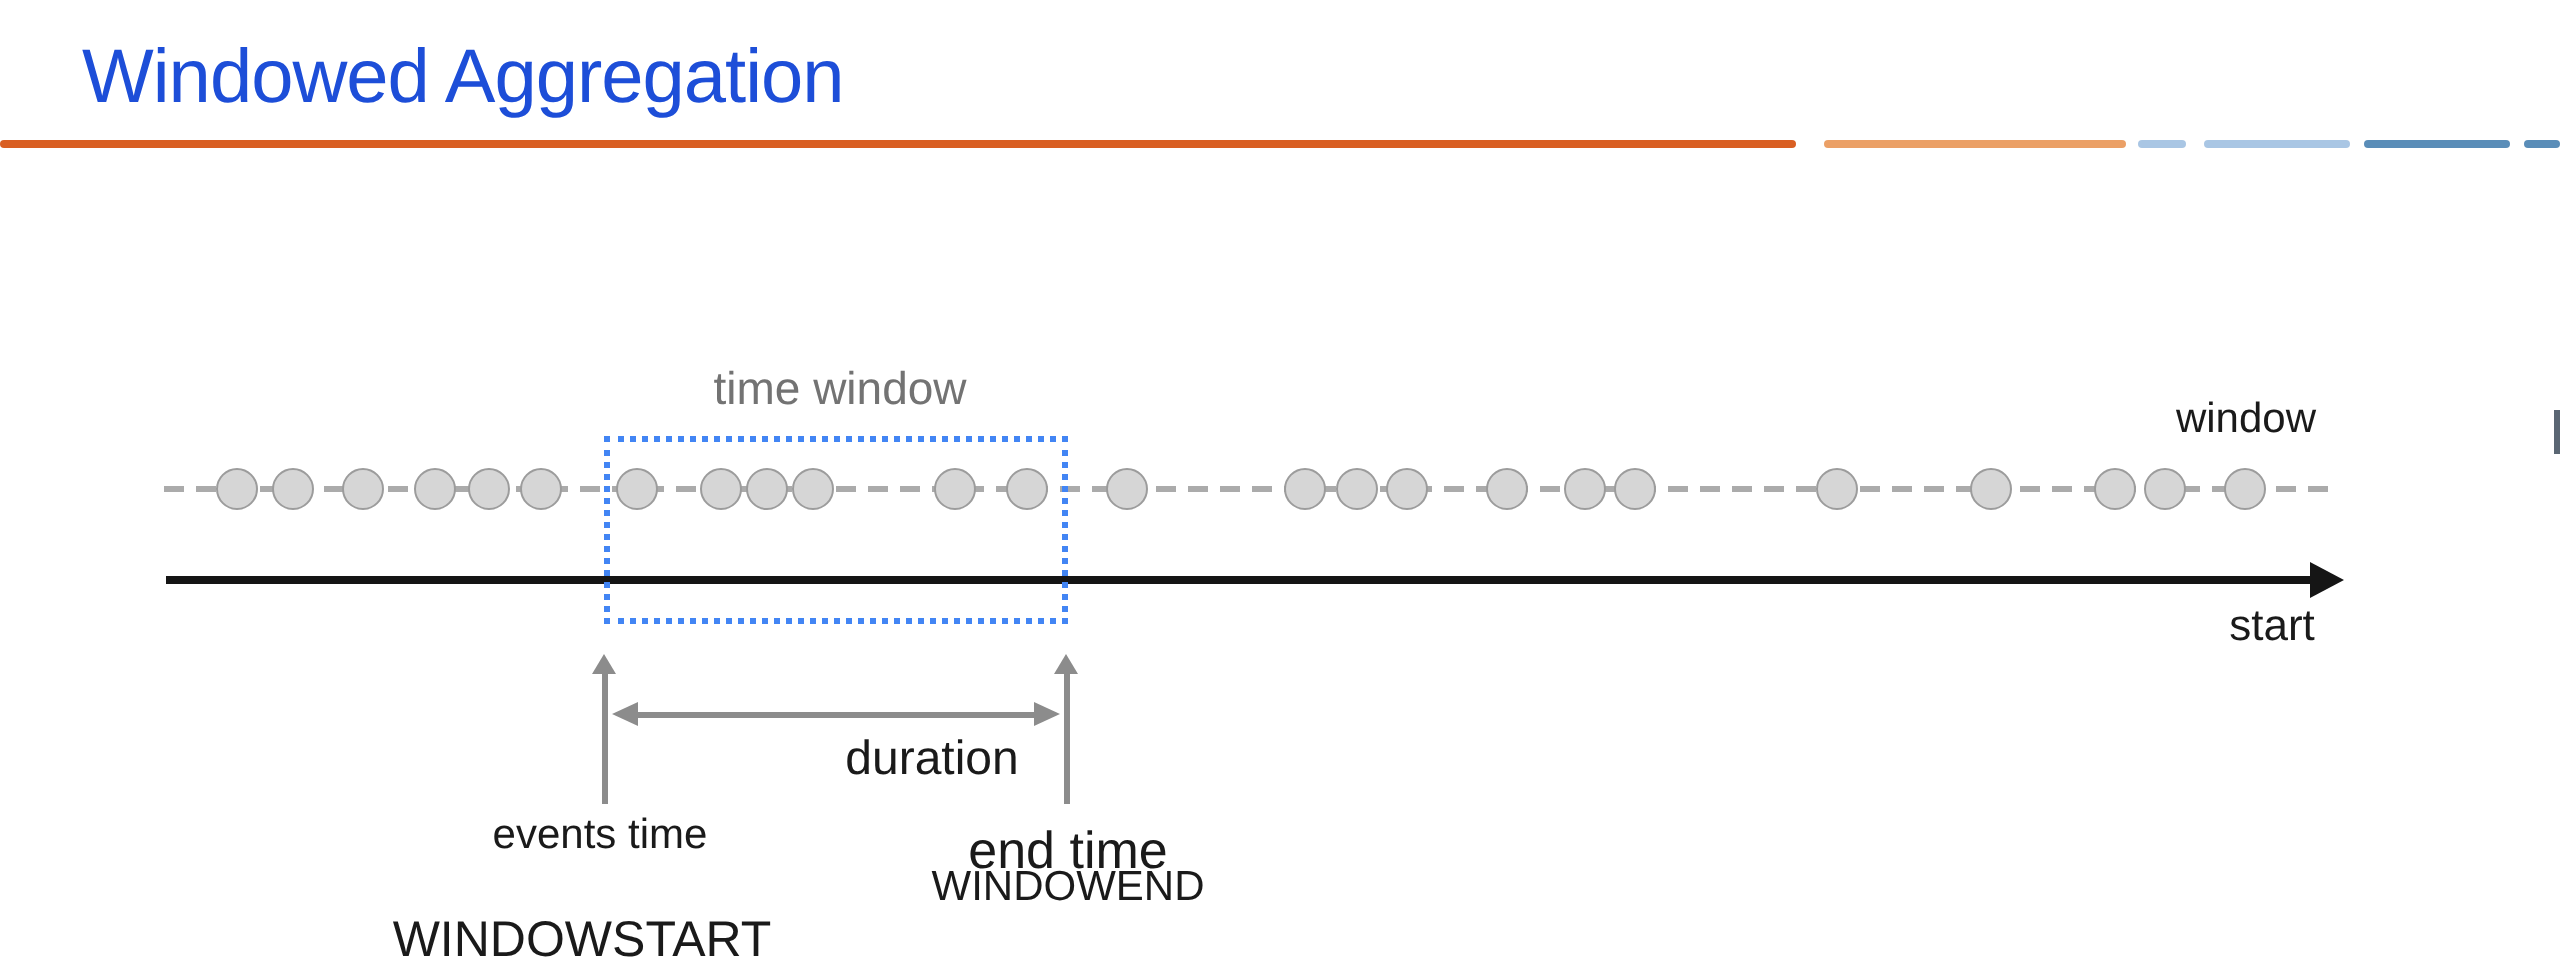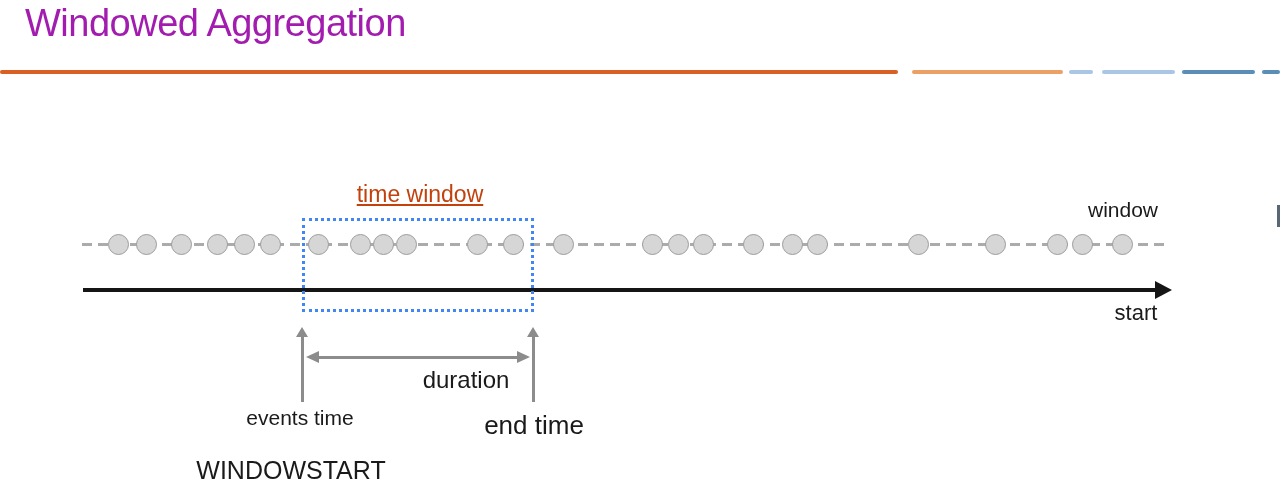--- a/index.html
+++ b/index.html
@@ -1,23 +1,23 @@
 <!DOCTYPE html>
 <html><head>
 <meta charset="utf-8">
 <style>
   html,body{margin:0;padding:0;background:#fff;}
   .slide{position:relative;width:1280px;height:479px;background:#FFFFFF;overflow:hidden;
          font-family:"Liberation Sans",sans-serif;}
-  .title{position:absolute;left:25px;top:2px;margin:0;font-size:38px;font-weight:500;
-         color:#a21caf;letter-spacing:-0.5px;font-family:"Liberation Sans",sans-serif;}
+  .title{position:absolute;left:25px;top:2px;margin:16px;font-size:38px;font-weight:500;
+         color:#1d4ed8;letter-spacing:-0.5px;font-family:"Liberation Sans",sans-serif;}
   .seg{position:absolute;border-radius:2px;}
   .diagram{position:absolute;inset:0;}
   .label{position:absolute;transform:translateX(-50%);white-space:nowrap;color:#1A1A1A;line-height:1.15;}
-  .lbl-time-window{left:420px;top:181px;font-size:23px;color:#c2410c;text-decoration:underline;}
+  .lbl-time-window{left:420px;top:181px;font-size:23px;color:#737373;}
   .lbl-events{left:1123px;top:198px;font-size:21px;}
   .lbl-time{left:1136px;top:300px;font-size:22px;}
   .lbl-duration{left:418px;top:366px;font-size:24px;margin-left:48px;}
   .lbl-start-time{left:300px;top:406px;font-size:21px;}
   .lbl-windowstart{left:291px;top:456px;font-size:25px;}
   .lbl-end-time{left:534px;top:411px;font-size:26px;}
   .lbl-windowend{left:534px;top:432px;font-size:21px;}
   .events-line{position:absolute;z-index:1;}
   .event-dot{position:absolute;width:21px;height:21px;border-radius:50%;
              border:1.5px solid #9C9C9C;box-sizing:border-box;z-index:2;}
@@ -95,16 +95,17 @@
     <div class="v-head" style="left: 527px; top: 327px;"></div>
 
     <div class="h-line" style="left: 315px; top: 355.5px; width: 205px; height: 3px;"></div>
     <div class="h-head-l" style="left: 306px; top: 350.5px;"></div>
     <div class="h-head-r" style="left: 517px; top: 350.5px;"></div>
     <div class="label lbl-duration">duration</div>
 
     <div class="label lbl-start-time">events time</div>
     <div class="label lbl-windowstart">WINDOWSTART</div>
     <div class="label lbl-end-time">end time</div>
+    <div class="label lbl-windowend">WINDOWEND</div>
 
     <div class="edge-artifact"></div>
   </div>
 </div>
 
 </body></html>

